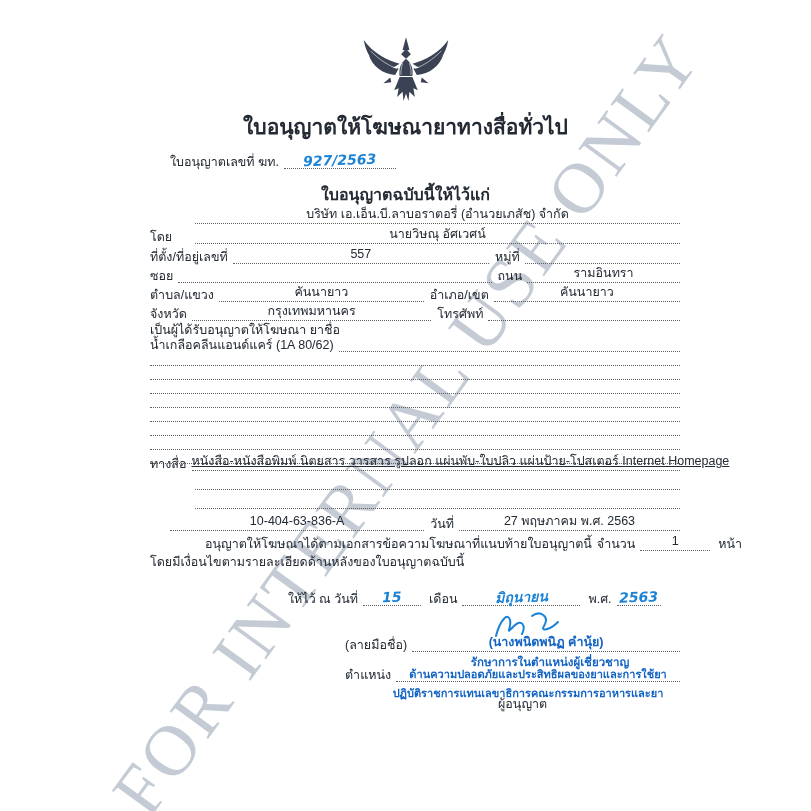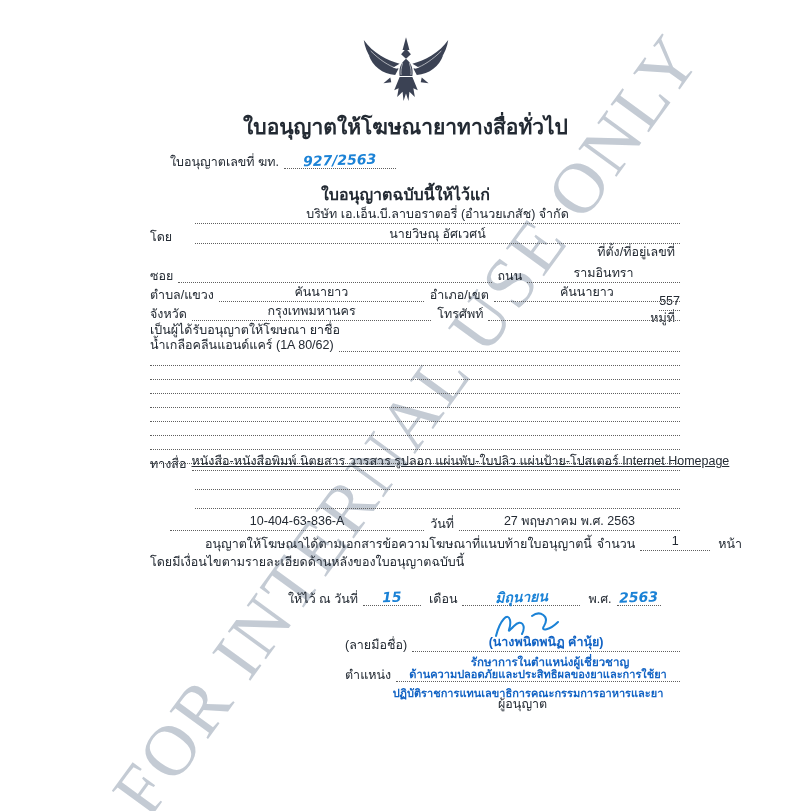--- a/index.html
+++ b/index.html
@@ -87,21 +87,21 @@
       </span>
     </div>
 
     <div class="row" style="top:225px;height:19px;">
       <span class="lbl" style="width:40px;">โดย</span>
       <span class="dots">
         <span class="val">นายวิษณุ อัศเวศน์</span>
       </span>
     </div>
 
-    <div class="row" style="top:245px;height:19px;flex-direction:column;">
+    <div class="row" style="top:245px;height:19px;">
       <span class="lbl">ที่ตั้ง/ที่อยู่เลขที่</span>
       <span class="dots" style="flex:1.65;margin-top:36px;">
         <span class="val">557</span>
       </span>
       <span class="lbl" style="padding-left:6px;">หมู่ที่</span>
       <span class="dots">
           <span class="val"></span>
         </span>
     </div>
 

